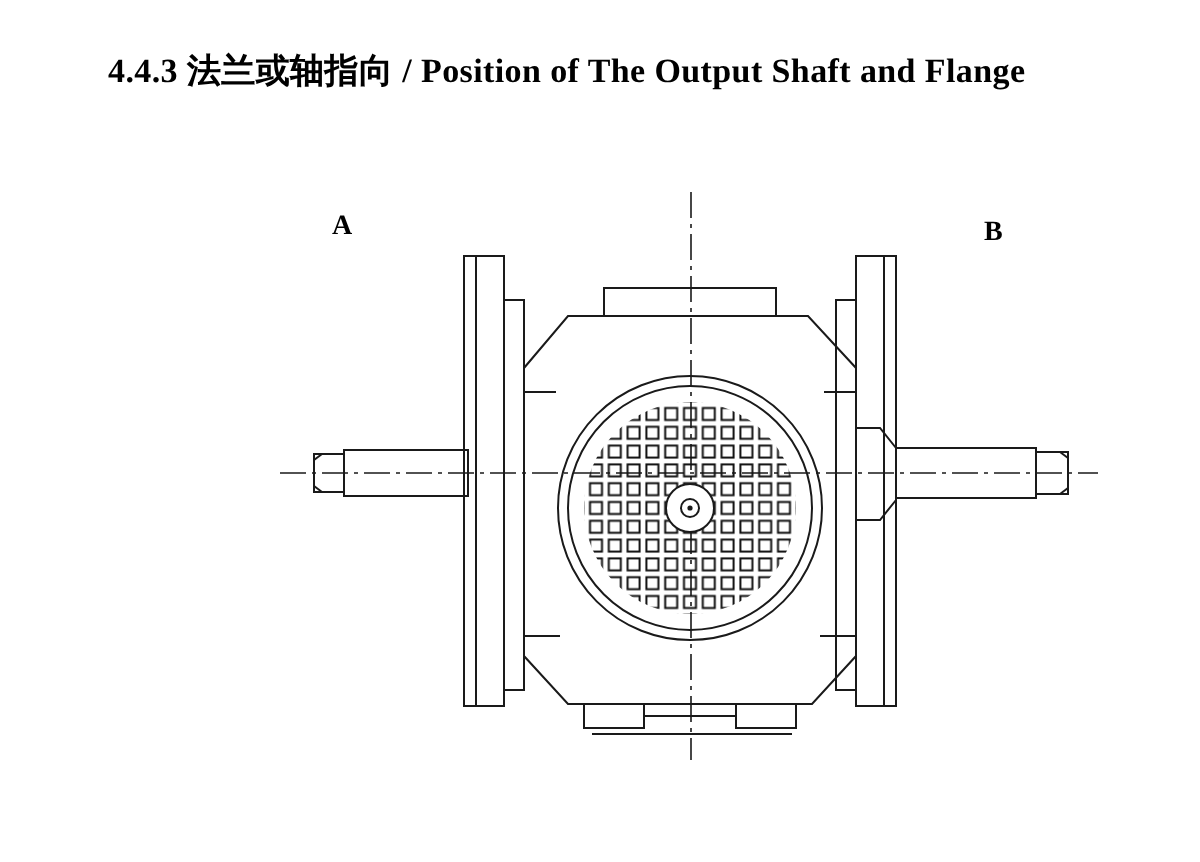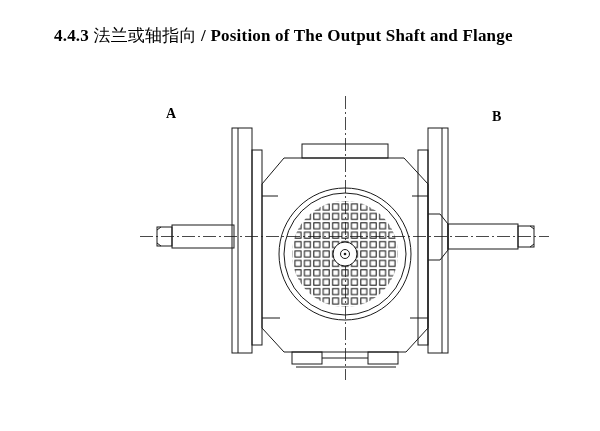--- a/index.html
+++ b/index.html
@@ -19,21 +19,21 @@
     position: absolute;
     left: 54px;
     top: 24px;
     font-size: 17px;
     font-weight: bold;
     white-space: nowrap;
     letter-spacing: 0.2px;
   }
   .title .cn {
     font-family: "Liberation Sans", sans-serif;
-    font-weight: normal;
+    font-weight: bold;
   }
   .shaft-label {
     position: absolute;
     font-size: 14px;
     font-weight: bold;
     font-family: "Liberation Serif", serif;
   }
   .label-a { left: 166px; top: 106px; }
   .label-b { left: 492px; top: 109px; }
   svg.drawing {

